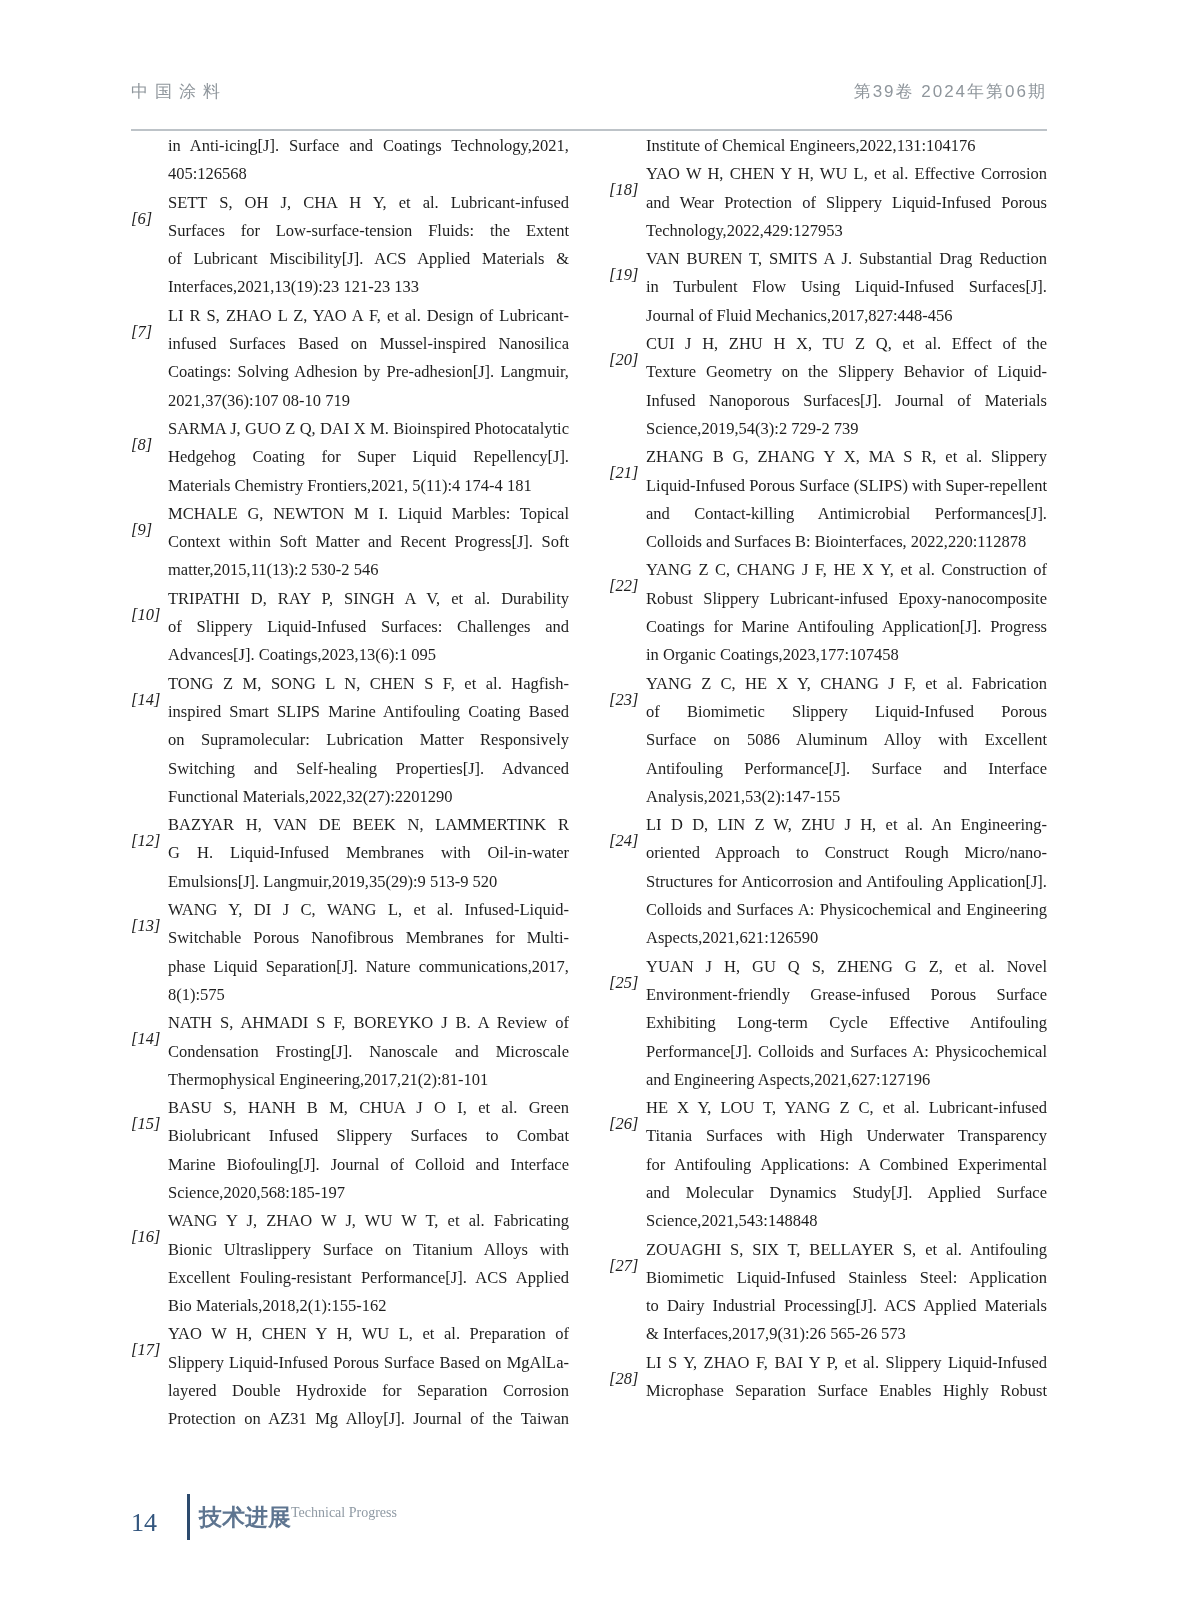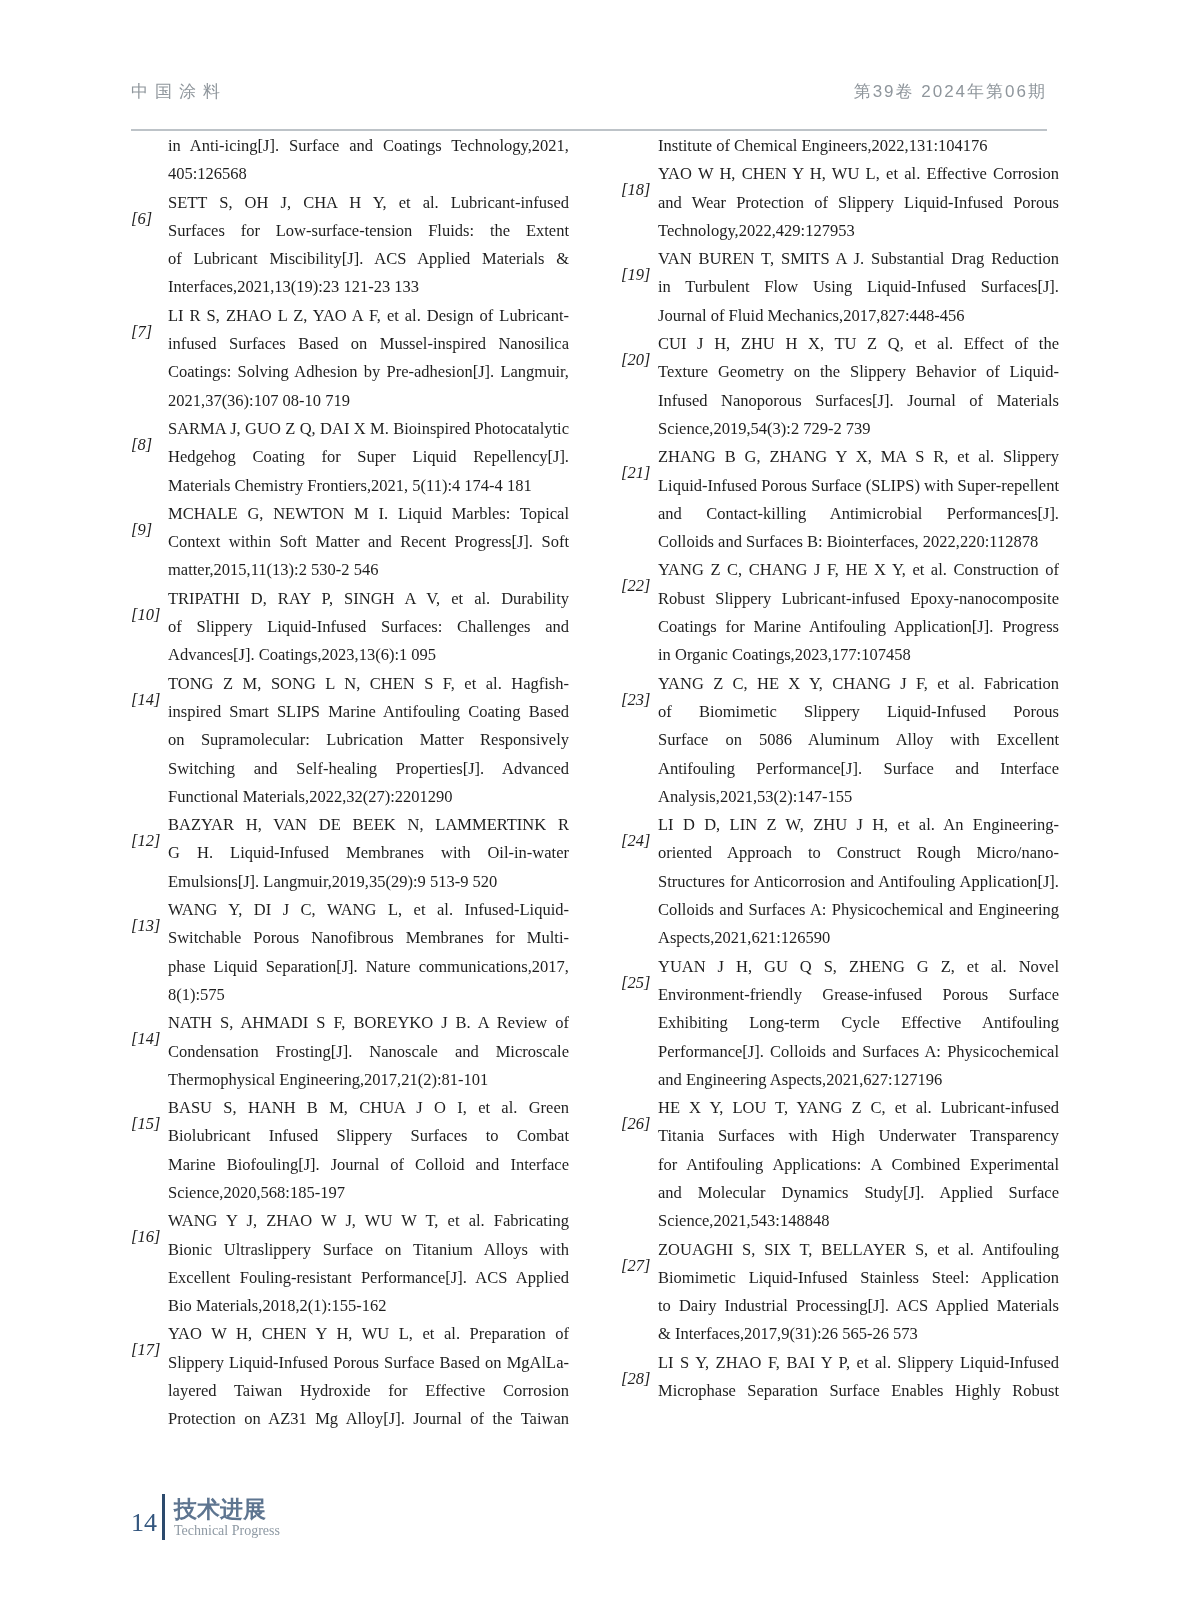--- a/index.html
+++ b/index.html
@@ -22,21 +22,21 @@
     font-family: "Liberation Sans", "DejaVu Sans", sans-serif;
     color: #8f969c;
   }
   .journal-title { font-size: 17px; letter-spacing: 7px; }
   .issue-info { font-size: 17px; letter-spacing: 2px; }
   
   .columns {
     position: absolute;
     left: 131px; top: 132px;
     display: flex;
-    gap: 52px;
+    gap: 40px;
   }
   .col { width: 438px; }
   .ref {
     position: relative;
     padding-left: 37px;
     font-size: 16.5px;
     line-height: 28.3px;
   }
   .ref-num {
     position: absolute; left: 0; top: 16px;
@@ -51,29 +51,29 @@
   
   .footer {
     position: absolute;
     left: 131px; top: 1494px;
     display: flex; align-items: center;
   }
   .page-number {
     font-family: "Liberation Serif", serif;
     font-size: 26px;
     color: #33567e;
-    margin-right: 5px;
+    margin-right: 30px;
     padding-top: 12px;
   }
   .footer-divider {
     width: 3px; height: 46px;
     background: #2c4a6d;
     margin-right: 9px;
   }
-  .footer-titles { display: flex; flex-direction: column; }
+  .footer-titles { display: flex; flex-direction: row; }
   .section-title-cn {
     font-family: "Liberation Sans", "DejaVu Sans", sans-serif;
     font-weight: bold;
     font-size: 23px;
     line-height: 26px;
     color: #5e7590;
   }
   .section-title-en {
     font-family: "Liberation Serif", serif;
     font-size: 14px;
@@ -167,21 +167,21 @@
           <span class="ref-num">[16]</span>
           <div class="ref-line just">WANG Y J, ZHAO W J, WU W T, et al. Fabricating</div>
           <div class="ref-line just">Bionic Ultraslippery Surface on Titanium Alloys with</div>
           <div class="ref-line just">Excellent Fouling-resistant Performance[J]. ACS Applied</div>
           <div class="ref-line">Bio Materials,2018,2(1):155-162</div>
         </div>
         <div class="ref">
           <span class="ref-num">[17]</span>
           <div class="ref-line just">YAO W H, CHEN Y H, WU L, et al. Preparation of</div>
           <div class="ref-line just">Slippery Liquid-Infused Porous Surface Based on MgAlLa-</div>
-          <div class="ref-line just">layered Taiwan Hydroxide for Effective Corrosion</div>
+          <div class="ref-line just">layered Double Hydroxide for Separation Corrosion</div>
           <div class="ref-line just">Protection on AZ31 Mg Alloy[J]. Journal of the Taiwan</div>
         </div>
       </div>
     <div class="col">
         <div class="ref">
           <div class="ref-line">Institute of Chemical Engineers,2022,131:104176</div>
         </div>
         <div class="ref">
           <span class="ref-num">[18]</span>
           <div class="ref-line just">YAO W H, CHEN Y H, WU L, et al. Effective Corrosion</div>

